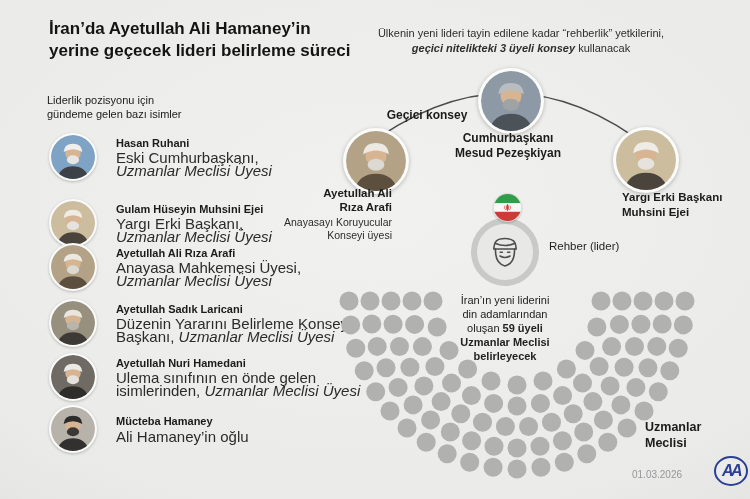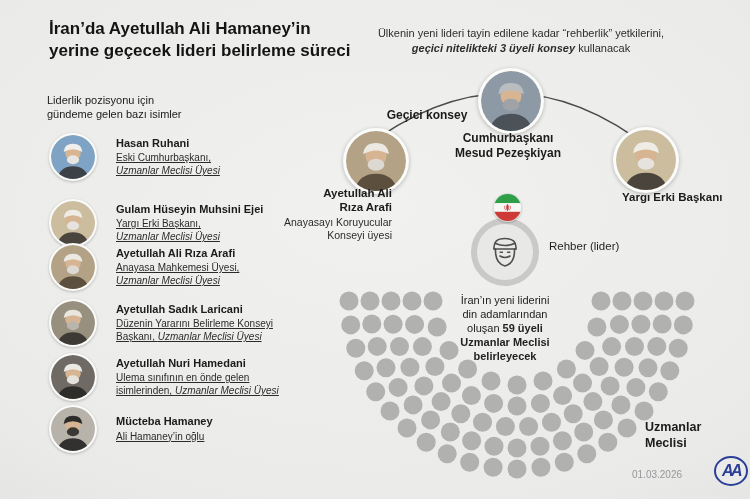--- a/index.html
+++ b/index.html
@@ -10,21 +10,21 @@
   }
   .title{position:absolute;left:49px;top:18px;font-size:17px;font-weight:bold;line-height:22px;color:#141414;}
   .note{position:absolute;left:330px;top:26px;width:382px;text-align:center;font-size:11px;line-height:15px;color:#2d2d2d;}
   .list-header{position:absolute;left:47px;top:93px;font-size:11px;font-weight:normal;line-height:14px;}
   .list-item{position:absolute;left:49px;display:flex;align-items:center;}
   .list-photo{width:44px;height:44px;border-radius:50%;overflow:hidden;border:2px solid #fbfbfa;
     box-shadow:0 1px 3px rgba(0,0,0,.22);flex:none;background:#ddd;}
   .list-photo svg{display:block;width:100%;height:100%;}
   .list-text{margin-left:19px;}
   .list-name{font-size:11px;font-weight:bold;line-height:13.5px;}
-  .list-desc{font-size:10px;line-height:13px;color:#2b2b2b;margin-top:1px;text-decoration:underline;}
+  .list-desc{font-size:15px;line-height:13px;color:#2b2b2b;margin-top:1px;}
   .overlay-svg{position:absolute;left:0;top:0;z-index:1;}
   .photo-lg{position:absolute;width:60px;height:60px;border-radius:50%;overflow:hidden;
     border:3px solid #fbfbfa;box-shadow:0 1px 4px rgba(0,0,0,.25);z-index:2;background:#ddd;}
   .photo-lg svg{display:block;width:100%;height:100%;}
   .council-label{position:absolute;left:367px;top:108px;width:120px;text-align:center;
     font-size:12px;font-weight:bold;z-index:2;}
   .cap-president{position:absolute;left:418px;top:131px;width:180px;text-align:center;
     font-size:12px;font-weight:bold;line-height:15px;z-index:2;}
   .cap-left{position:absolute;left:252px;top:186px;width:140px;text-align:right;z-index:2;}
   .cap-left .nm{font-size:11.5px;font-weight:bold;line-height:14px;}
@@ -309,20 +309,21 @@
     <span><svg viewBox="0 0 40 40">
   <circle cx="20" cy="20" r="20" fill="#cbbd9e"></circle>
   <path d="M5 41 Q8 28.5 20 28.5 Q32 28.5 35 41 Z" fill="#4a443c"></path>
   <circle cx="20" cy="16.5" r="7" fill="#d8b592"></circle>
   <ellipse cx="20" cy="22.5" rx="5.6" ry="4" fill="#e6e3de"></ellipse>
   <path d="M11.5 15.5 Q12 8 20 8 Q28 8 28.5 15.5 Q24 13 20 13 Q16 13 11.5 15.5 Z" fill="#efece6"></path>
 </svg></span>
   </div>
   <div class="cap-right">
       <div>Yargı Erki Başkanı</div>
+      <div>Muhsini Ejei</div>
     </div>
 
   <div class="flag" id="flag">
       <svg width="27" height="27" viewBox="0 0 27 27">
   <clipPath id="fc">
           <circle cx="13.5" cy="13.5" r="13.5"></circle>
         </clipPath>
   <g clip-path="url(#fc)">
     <rect x="0" y="0" width="27" height="9.2" fill="#2f9e49"></rect>
     <rect x="0" y="9.2" width="27" height="8.6" fill="#f7f7f5"></rect>

